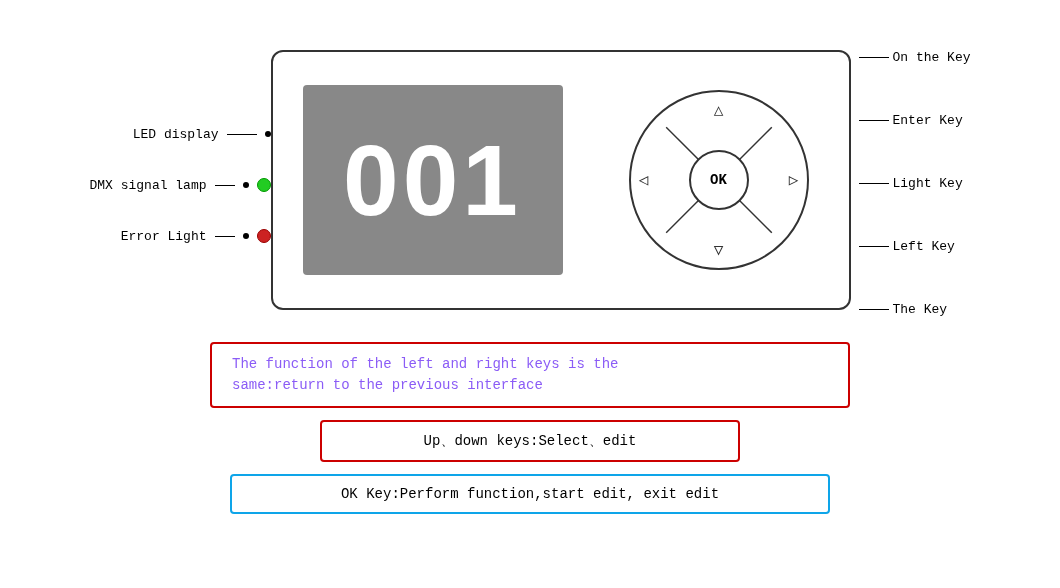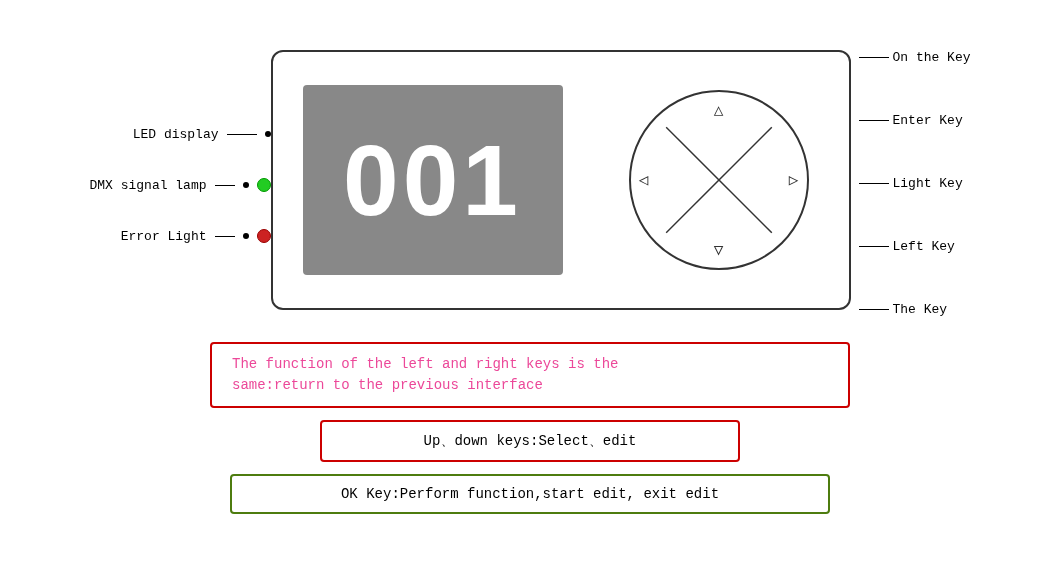--- a/index.html
+++ b/index.html
@@ -194,37 +194,37 @@
     }
 
     .info-box-wide {
       border: 2px solid #cc0000;
       border-radius: 4px;
       padding: 10px 20px;
       width: 640px;
       text-align: left;
       font-size: 14px;
       font-family: 'Courier New', Courier, monospace;
-      color: #ec4899;
+      color: #8b5cf6;
       line-height: 1.5;
     }
 
     .info-box-medium {
       border: 2px solid #cc0000;
       border-radius: 4px;
       padding: 10px 20px;
       width: 420px;
       text-align: center;
       font-size: 14px;
       font-family: Liberation Mono, monospace;
       color: #000;
     }
 
     .info-box-large {
-      border: 2px solid #4d7c0f;
+      border: 2px solid #0ea5e9;
       border-radius: 4px;
       padding: 10px 28px;
       width: 600px;
       text-align: center;
       font-size: 14px;
       font-family: 'Courier New', Courier, monospace;
       color: #000;
     }
 
     
@@ -295,20 +295,23 @@
           </svg>
 
           <div class="nav-up">△</div>
 
           <div class="nav-down">▽</div>
 
           <div class="nav-left">◁</div>
 
           <div class="nav-right">▷</div>
 
+          <div class="ok-button">
+            <span>OK</span>
+          </div>
         </div>
       </div>
     </div>
 
     <div style="display:flex; flex-direction:column; gap:12px; margin-left:8px; margin-top:-30px;">
 
       <div class="right-label-row">
         <span>On the Key</span>
       </div>
       <div class="right-label-row">

